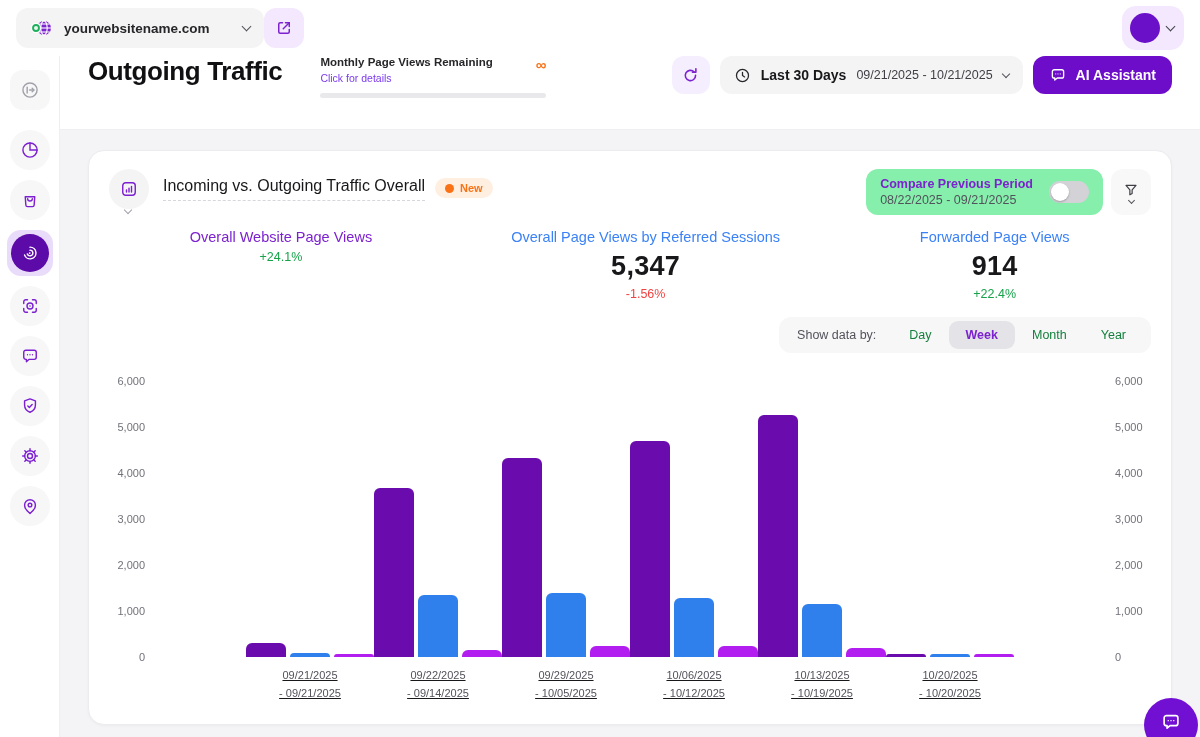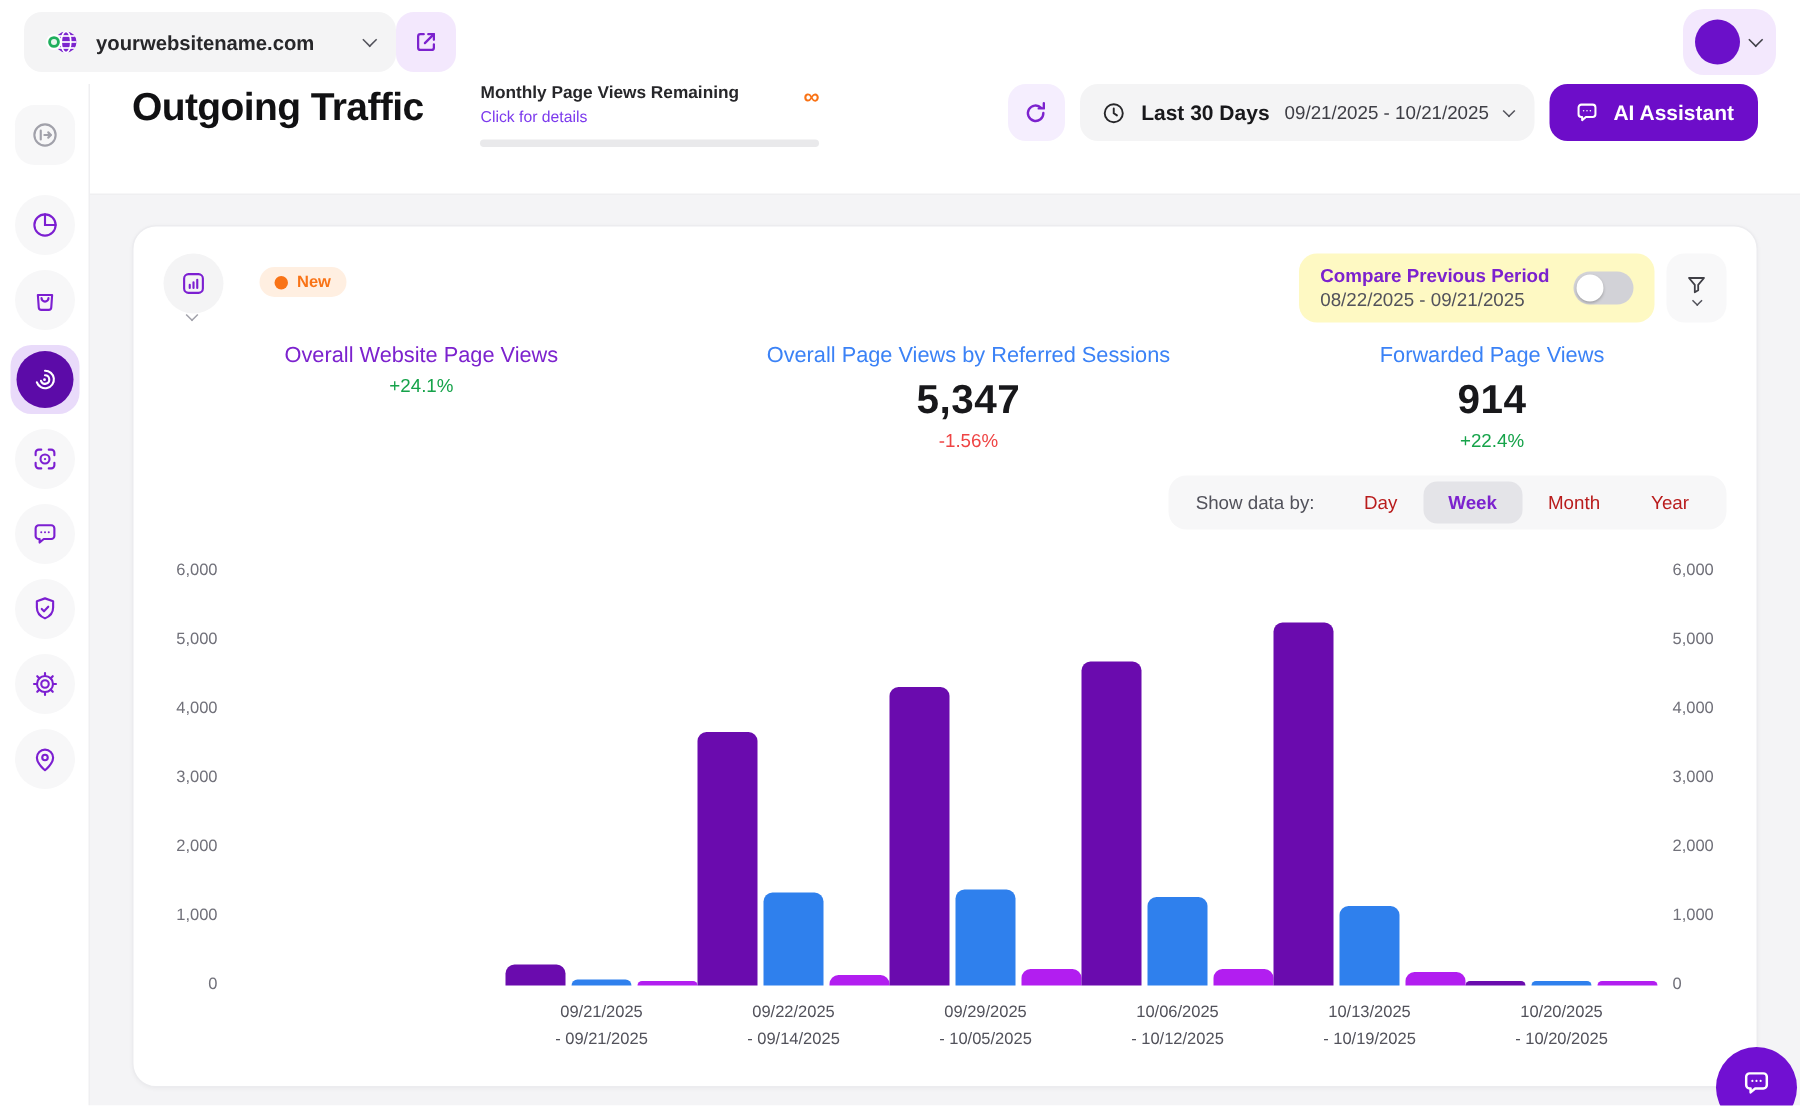--- a/index.html
+++ b/index.html
@@ -44,47 +44,47 @@
   .ai-btn { height:38px; border-radius:12px; background:#6D0DC9; color:#fff; display:flex; align-items:center; gap:9px; padding:0 16px; font-size:14px; font-weight:600; cursor:pointer; border:none;}
   
   .main { flex:1; background:#F4F4F6; padding:20px 28px 0; }
   .card { background:#fff; border:1px solid #ECECEF; border-radius:16px; height:575px; padding:18px 20px 0; box-shadow:0 1px 3px rgba(0,0,0,.04); }
   .card-header { display:flex; align-items:flex-start; }
   .chart-icon-wrap { width:40px; height:40px; border-radius:50%; background:#F4F4F5; display:flex; align-items:center; justify-content:center; margin-right:14px; position:relative; cursor:pointer;}
   .chart-icon-wrap .chev { position:absolute; top:41px; left:16px; color:#A1A1AA; width:6px; height:6px;}
   .card-title { font-size:16px; font-weight:500; color:#18181B; border-bottom:1.5px dashed #D6D6DC; padding-bottom:5px; margin-top:8px; }
   .new-badge { display:flex; align-items:center; gap:6px; background:#FFEFE1; color:#F97316; font-size:11px; font-weight:600; border-radius:999px; padding:4px 10px; margin:9px 0 0 10px; }
   .new-dot { width:9px; height:9px; border-radius:50%; background:#F97316; }
-  .compare-box { margin-left:auto; background:#fef9c3; border-radius:12px; height:46px; padding:7px 14px; display:flex; align-items:center; gap:16px; }
+  .compare-box { margin-left:auto; background:#86efac; border-radius:12px; height:46px; padding:7px 14px; display:flex; align-items:center; gap:16px; }
   .compare-label { font-size:12.5px; font-weight:700; color:#7C22CE; }
   .compare-range { font-size:12.5px; color:#52525B; margin-top:2px; }
   .toggle { width:40px; height:22px; border-radius:11px; background:#D2D2D7; position:relative; cursor:pointer; flex:none;}
   .knob { width:18px; height:18px; border-radius:50%; background:#fff; position:absolute; top:2px; left:2px; box-shadow:0 1px 2px rgba(0,0,0,.25); }
   .filter-btn { width:40px; height:46px; border-radius:12px; background:#F8F8F9; margin-left:8px; display:flex; flex-direction:column; align-items:center; justify-content:center; gap:3px; cursor:pointer; color:#3F3F46;}
   .filter-btn .chev { width:5px; height:5px; color:#52525B;}
   
   .metrics { display:flex; margin-top:14px; }
   .metric { text-align:center; }
   .m1{ width:33%; } .m2{ width:37%; } .m3{ width:30%; }
   .metric-label { font-size:14.5px; font-weight:500; }
   .metric-value { font-size:27px; font-weight:600; color:#18181B; margin-top:6px; letter-spacing:.3px; }
   .metric-delta { font-size:12.5px; font-weight:500; margin-top:5px; }
   
   .gran-row { display:flex; justify-content:flex-end; margin-top:16px;align-items:flex-end; }
   .gran-box { background:#F7F7F8; border-radius:12px; height:36px; display:flex; align-items:center; padding:0 8px 0 18px; gap:6px; }
   .gran-label { font-size:12.5px; color:#52525B; margin-right:10px; }
-  .gran-opt { font-size:12.5px; color:#b91c1c; padding:7px 17px; border-radius:9px; cursor:pointer; }
+  .gran-opt { font-size:12.5px; color:#15803d; padding:7px 17px; border-radius:9px; cursor:pointer; }
   .gran-opt.selected { background:#E4E4E8; color:#7C22CE; font-weight:600; }
   
   .chart { display:flex; margin-top:14px; }
   .axis { width:46px; height:276px; position:relative; margin-top:14px; font-size:11px; color:#71717A; flex:none;}
   .axis .ytick { position:absolute; transform:translateY(50%); line-height:1; }
   .axis.left .ytick { right:10px; }
   .axis.right .ytick { left:10px; }
-  .plot { flex:1; display:flex; justify-content:flex-end; margin-top:14px; }
+  .plot { flex:1; display:flex; justify-content:center; margin-top:14px;text-decoration:underline; }
   .bar-group { display:flex; flex-direction:column; align-items:center; }
   .bars { height:276px; display:flex; align-items:flex-end; gap:4px; }
   .bar { width:40px; border-radius:6px 6px 0 0; }
   .x-label { margin-top:10px; font-size:11px; color:#52525B; text-align:center; line-height:1.6; }
   
   .fab { position:absolute; left:1144px; top:698px; width:54px; height:54px; border-radius:50%; background:#7110D2; display:flex; justify-content:center; padding-top:13px; cursor:pointer; }
 </style>
 </head>
 <body>
 
@@ -254,20 +254,21 @@
         <div class="card-header">
           <div class="chart-icon-wrap">
             <span>
               <svg width="20" height="20" viewBox="0 0 24 24" fill="none" stroke="#7C1FD1" stroke-width="1.7" stroke-linecap="round">
                 <rect x="4.5" y="4.5" width="15" height="15" rx="3.5"></rect>
                 <path d="M9 15.5v-2.5M12 15.5v-4.5M15 15.5v-6.5"></path>
               </svg>
             </span>
             <span class="chev"></span>
           </div>
+          <div class="card-title">Incoming vs. Outgoing Traffic Overall</div>
           <div class="new-badge">
             <span class="new-dot"></span>
             <span>New</span>
           </div>
           <div class="compare-box">
             <div>
               <div class="compare-label">Compare Previous Period</div>
               <div class="compare-range">08/22/2025 - 09/21/2025</div>
             </div>
             <div class="toggle">

